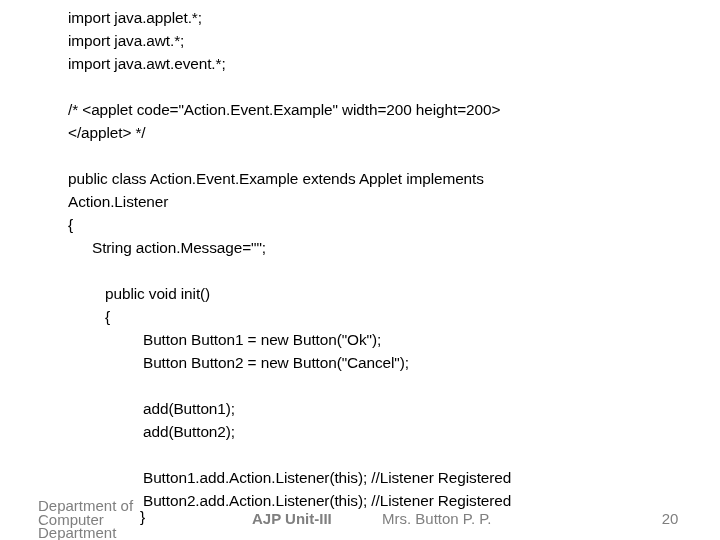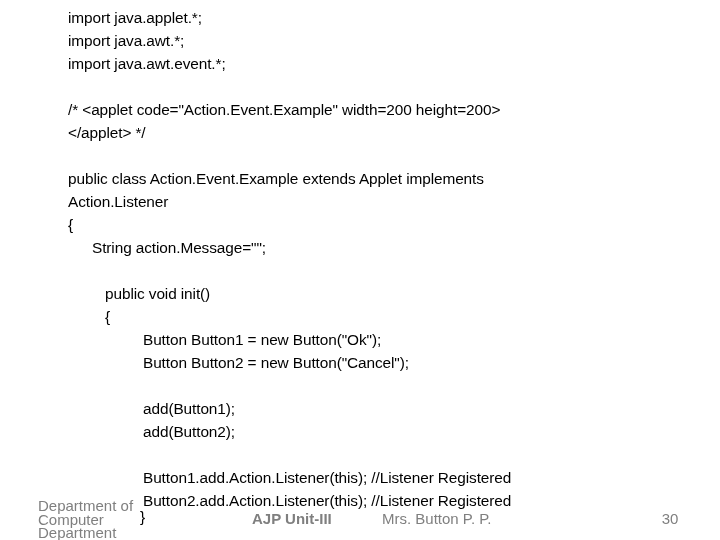--- a/index.html
+++ b/index.html
@@ -98,16 +98,16 @@
 
   <div id="closing-brace">}</div>
 
   <div id="footer">
     <div id="footer-dept">
       <div>Department of Computer</div>
       <div>Department</div>
     </div>
     <div id="footer-unit">AJP Unit-III</div>
     <div id="footer-author">Mrs. Button P. P.</div>
-    <div id="footer-page">30</div>
+    <div id="footer-page">20</div>
   </div>
 
 </div>
 
 </body></html>

